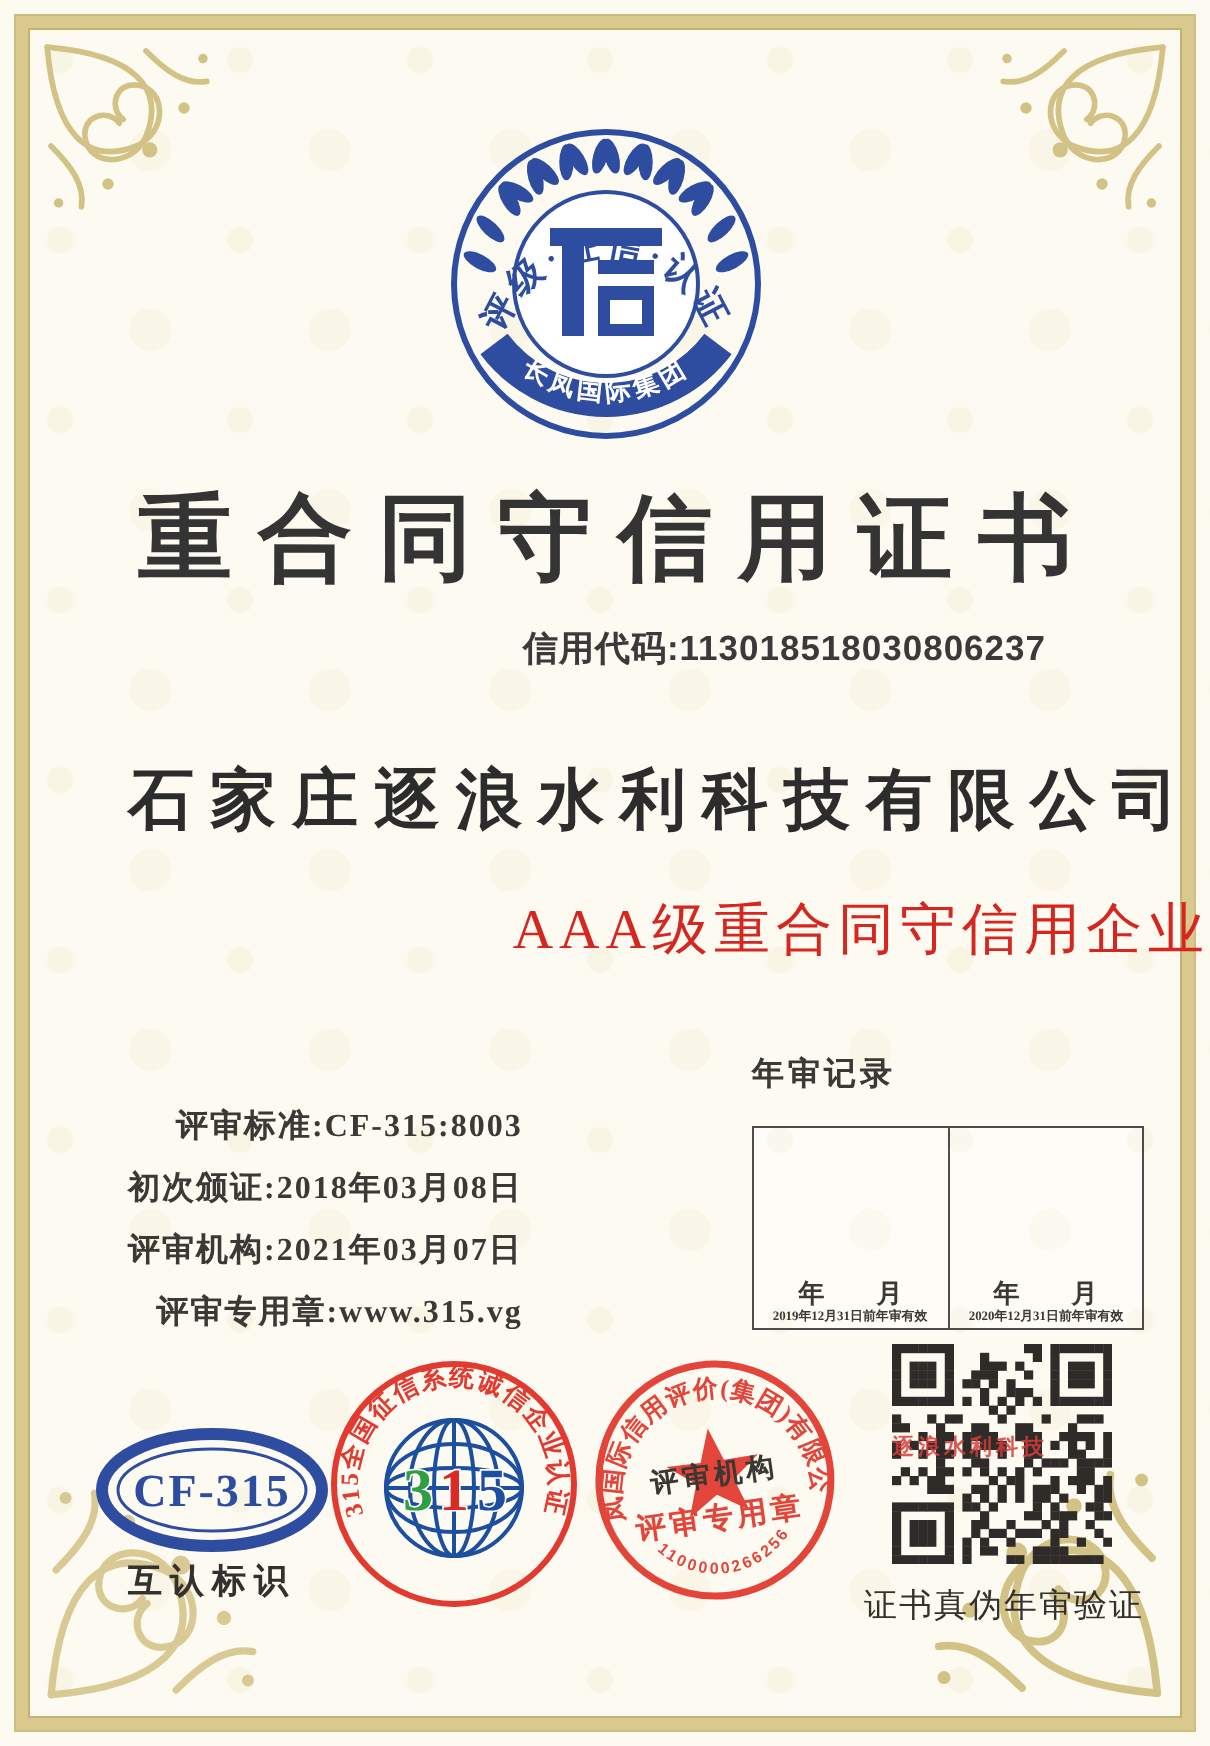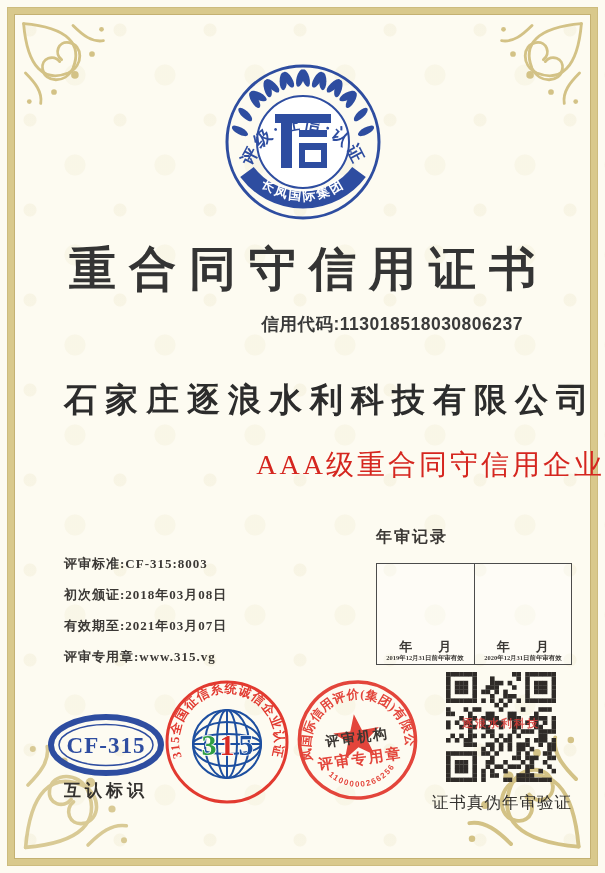--- a/index.html
+++ b/index.html
@@ -49,42 +49,42 @@
     white-space:nowrap;text-indent:8px;padding-left:24px;
   }
   .award{
     position:absolute;top:446px;left:0;width:100%;text-align:right;
     font-weight:normal;font-size:28px;letter-spacing:3px;color:#d5261f;
     white-space:nowrap;
   }
   
   .details{position:absolute;left:64px;top:548px;}
   .details .line{
-    font-weight:bold;font-size:13px;color:#3b3835;
-    line-height:31px;letter-spacing:1px;white-space:nowrap;
+    font-weight:bold;font-size:16px;color:#3b3835;
+    line-height:31px;letter-spacing:1px;white-space:nowrap;text-align:right;
   }
   
   .annual{position:absolute;left:376px;top:527px;width:196px;}
   .annual-title{font-weight:bold;font-size:16px;color:#3b3835;letter-spacing:2px;margin-bottom:15px;}
   .annual-box{display:flex;border:1.5px solid #4c4c4c;height:100px;background:rgba(255,255,255,.35);}
   .annual-cell{flex:1;display:flex;flex-direction:column;justify-content:flex-end;align-items:center;padding-bottom:1px;}
   .annual-cell + .annual-cell{border-left:1.5px solid #4c4c4c;}
   .ym{display:flex;gap:26px;font-weight:bold;font-size:13px;color:#3b3835;line-height:14px;}
   .annual-note{font-size:7px;font-weight:bold;color:#3b3835;white-space:nowrap;transform:scale(.92);line-height:9px;}
   
   .oval-seal{position:absolute;left:46px;top:712px;}
   .oval-caption{
     position:absolute;left:46px;top:779px;width:120px;text-align:center;
     font-weight:bold;font-size:17px;letter-spacing:4px;color:#33312e;white-space:nowrap;
   }
   .globe-seal{position:absolute;left:163px;top:678px;}
   .red-stamp{position:absolute;left:295px;top:678px;transform:rotate(-8deg);opacity:.94;}
   .qr-wrap{position:absolute;left:446px;top:672px;}
   .qr-overlay{
-    position:absolute;left:0;top:44px;width:110px;text-align:center;
+    position:absolute;left:0;top:44px;width:110px;text-align:left;
     font-weight:bold;font-size:11px;color:rgba(214,60,56,.85);letter-spacing:2px;
   }
   .qr-caption{
     position:absolute;left:424px;top:792px;width:156px;text-align:center;
     font-weight:normal;font-size:16.5px;letter-spacing:1px;color:#33312e;white-space:nowrap;
   }
 </style>
 </head>
 <body>
 
@@ -200,21 +200,21 @@
   </svg>
 
   <div class="title">重合同守信用证书</div>
   <div class="credit-code">信用代码:113018518030806237</div>
   <div class="company">石家庄逐浪水利科技有限公司</div>
   <div class="award">AAA级重合同守信用企业</div>
 
   <div class="details">
     <div class="line">评审标准:CF-315:8003</div>
     <div class="line">初次颁证:2018年03月08日</div>
-    <div class="line">有效期至:2021年03月07日</div>
+    <div class="line">评审机构:2021年03月07日</div>
     <div class="line">评审专用章:www.315.vg</div>
   </div>
 
   <div class="annual">
     <div class="annual-title">年审记录</div>
     <div class="annual-box">
       <div class="annual-cell">
         <div class="ym">
           <span>年</span>
           <span>月</span>

